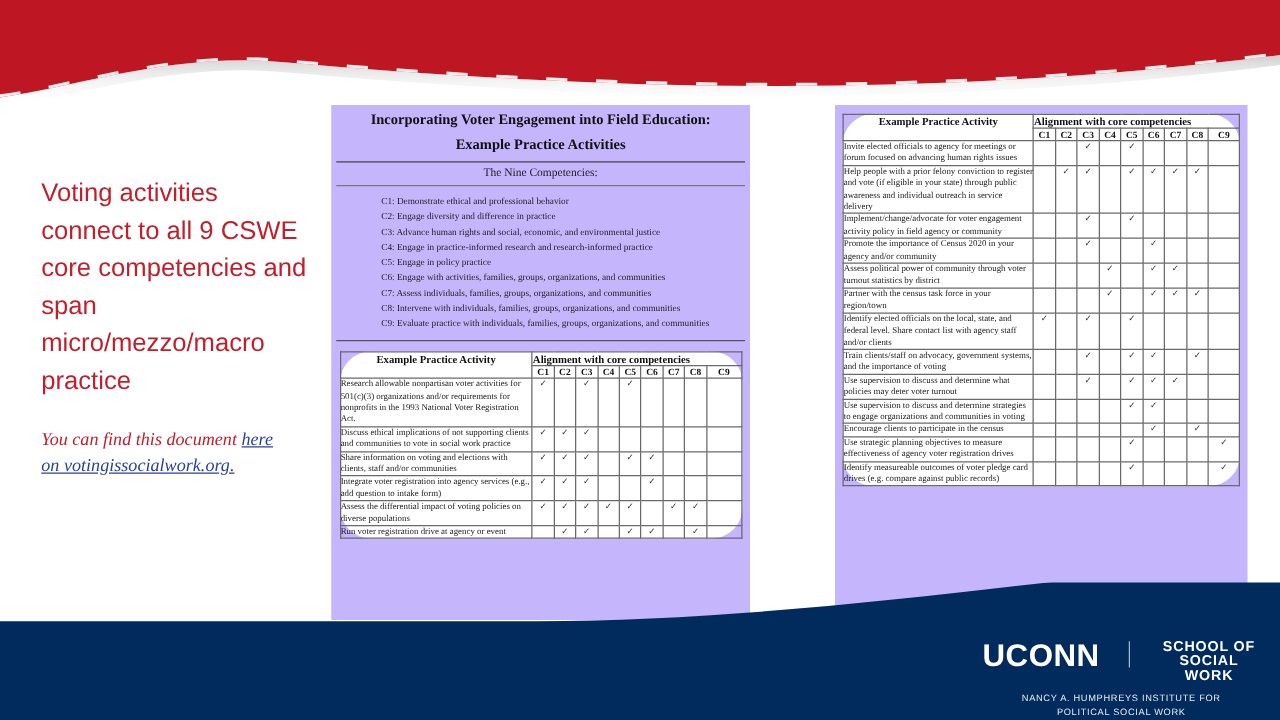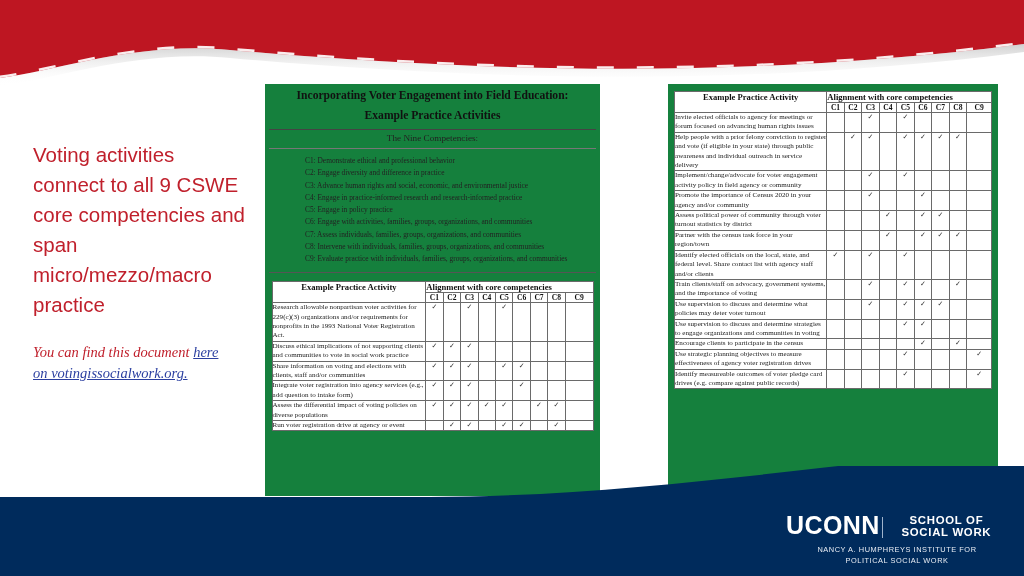--- a/index.html
+++ b/index.html
@@ -57,21 +57,21 @@
     line-height: 21px;
   }
   .left-note .link {
     color: #2B3FA0;
     text-decoration: underline;
   }
 
   
   .doc {
     position: absolute;
-    background: #15803d;
+    background: #c4b5fd;
     color: #1a1a1a;
   }
   .doc-left {
     left: 265px;
     top: 84px;
     width: 335px;
     height: 412px;
   }
   .doc-right {
     left: 668px;
@@ -122,20 +122,21 @@
     border-top: 1.3px solid #555;
     margin: 7px 4px 0 4px;
   }
 
   
   table.act-table {
     border-collapse: collapse;
     font-family: "Liberation Serif", serif;
     table-layout: fixed;
     background: #fff;
+    border-radius: 25px;
   }
   table.act-table td, table.act-table th {
     border: 0.8px solid #6a6a6a;
     padding: 0;
     vertical-align: top;
   }
   .th-act {
     font-size: 8.6px;
     font-weight: bold;
     text-align: center;
@@ -179,23 +180,23 @@
   .logo-wrap {
     position: absolute;
     left: 786px;
     top: 513px;
     width: 222px;
     text-align: center;
     color: #ffffff;
   }
   .logo-row {
     display: flex;
-    align-items: flex-end;
+    align-items: flex-start;
     justify-content: center;
-    gap: 2px;
+    gap: 23px;
   }
   .logo-uconn {
     font-size: 25px;
     font-weight: bold;
     letter-spacing: 0.4px;
     line-height: 1;
     font-family: "Liberation Sans", sans-serif;
   }
   .logo-div {
     width: 1.5px;
@@ -297,21 +298,21 @@
           <th class="th-c">C4</th>
           <th class="th-c">C5</th>
           <th class="th-c">C6</th>
           <th class="th-c">C7</th>
           <th class="th-c">C8</th>
           <th class="th-c">C9</th>
         </tr>
       </thead>
       <tbody>
           <tr>
-            <td class="td-act">Research allowable nonpartisan voter activities for 229(c)(3) organizations and/or requirements for nonprofits in the 1993 National Voter Registration Act.</td>
+            <td class="td-act">Research allowable nonpartisan voter activities for 501(c)(3) organizations and/or requirements for nonprofits in the 1993 National Voter Registration Act.</td>
             <td class="td-chk">✓</td>
             <td class="td-chk"></td>
             <td class="td-chk">✓</td>
             <td class="td-chk"></td>
             <td class="td-chk">✓</td>
             <td class="td-chk"></td>
             <td class="td-chk"></td>
             <td class="td-chk"></td>
             <td class="td-chk"></td>
           </tr>

